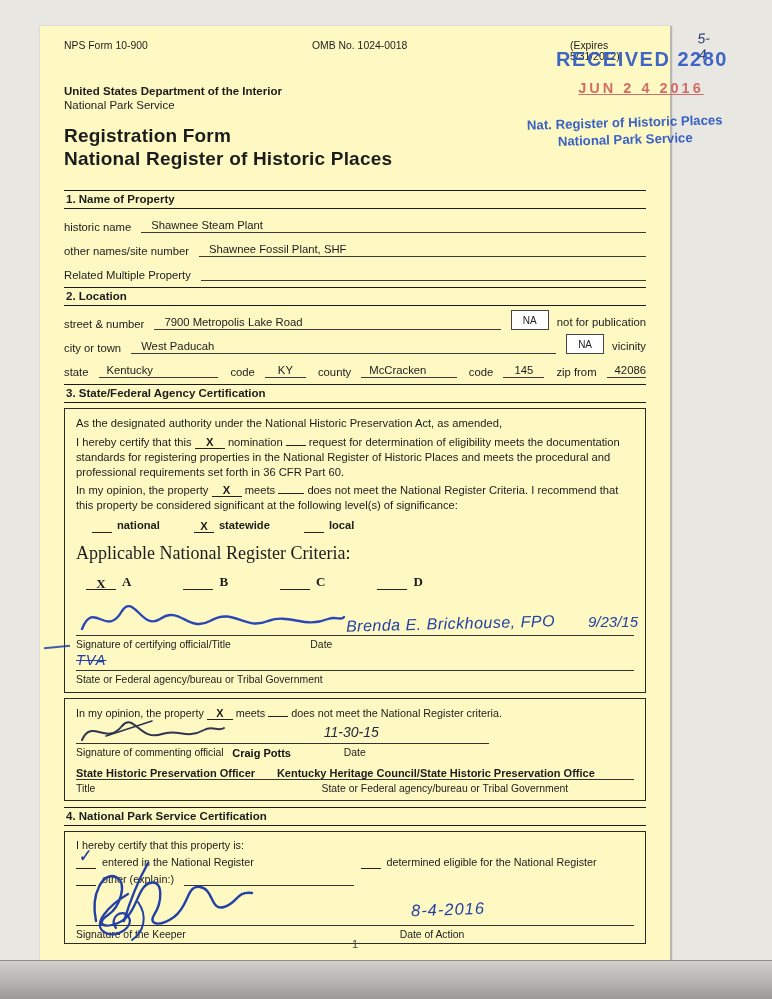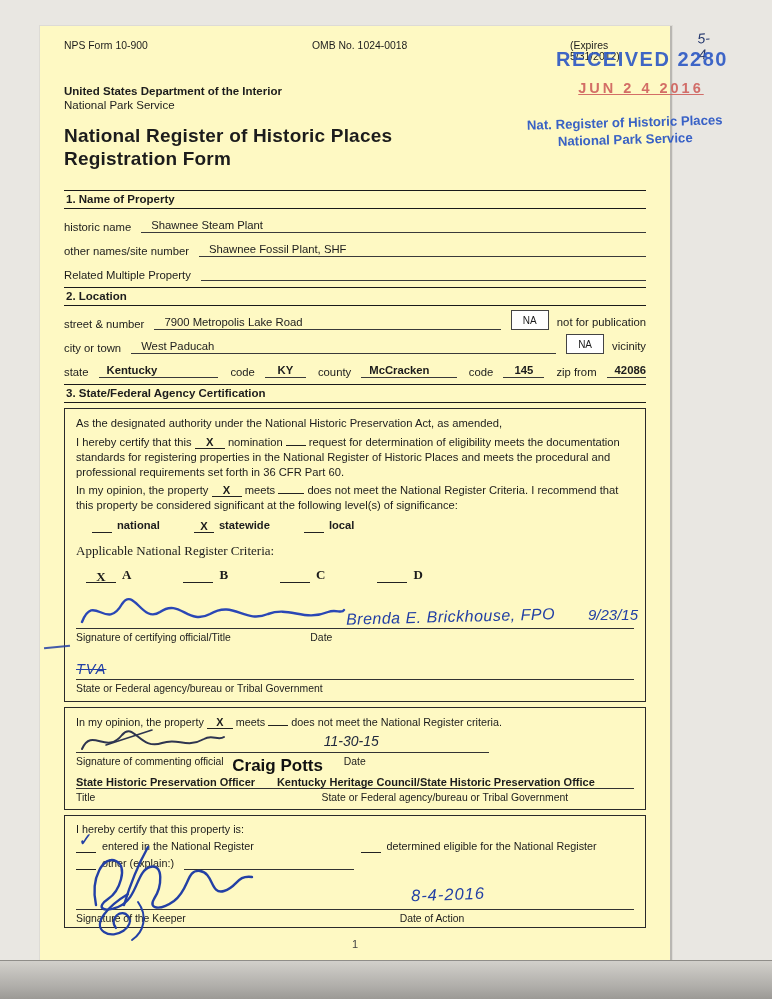--- a/index.html
+++ b/index.html
@@ -65,57 +65,57 @@
     border-top:1.5px solid #1a1a1a; border-bottom:1.5px solid #1a1a1a;
     padding:2px 2px 3px 2px;
   }
   .sec-head.mt { margin-top:20px; }
   .sec-head.mt2 { margin-top:6px; }
 
   
   .frow { display:flex; align-items:flex-end; font-size:11.3px; margin-top:6px; height:18px; }
   .frow .lab { white-space:nowrap; margin-right:10px; }
   .frow .fill { flex:1; border-bottom:1px solid #3a3a3a; padding:0 0 1px 10px; white-space:nowrap; }
-  .frow .uline { display:inline-block; border-bottom:1px solid #3a3a3a; padding:0 0 1px 8px; white-space:nowrap;font-weight:bold; }
+  .frow .uline { display:inline-block; border-bottom:1px solid #3a3a3a; padding:0 0 1px 8px; white-space:nowrap; }
   .na-box {
     width:38px; height:20px; border:1px solid #444; font-size:10px;
     display:flex; align-items:center; justify-content:center; margin:0 8px 0 10px;
     background:#fff;
   }
   .rt-lab { white-space:nowrap; font-size:11.3px; padding-bottom:2px; }
 
   
   .cert-box { margin-top:5px; border:1.3px solid #2a2a2a; padding:7px 11px; font-size:11.2px; line-height:1.32; }
   .cert-box p { margin-top:3px; }
   .cert-box p:first-child { margin-top:0; }
   .blank {
     display:inline-block; border-bottom:1px solid #222; text-align:center;
     font-weight:bold; height:12px; line-height:11px; vertical-align:baseline;
   }
   .w20 { min-width:20px; } .w26 { min-width:26px; } .w30 { min-width:30px; }
 
   .levels { margin-top:5px; margin-left:16px; display:flex; gap:34px; font-weight:bold; }
   .levels .item { display:flex; align-items:flex-end; gap:5px; }
-  .criteria-head { margin-top:9px; font-family:"Liberation Serif", serif; font-size:13px; }
+  .criteria-head { margin-top:9px; font-family:"Liberation Serif", serif; font-size:18px; }
   .criteria { margin-top:7px; margin-left:10px; display:flex; gap:52px;
     font-family:"Liberation Serif", serif; font-weight:bold; font-size:13px; }
   .criteria .item { display:flex; align-items:flex-end; gap:6px; }
 
   .sigrow { position:relative; margin-top:8px; height:38px; border-bottom:1.3px solid #333; }
   .sigrow svg { position:absolute; left:0; bottom:-4px; overflow:visible; }
   .hw-name { position:absolute; left:270px; bottom:1px; font-size:16px; white-space:nowrap; transform:rotate(-1.5deg); letter-spacing:.5px; }
   .hw-date1 { position:absolute; right:-4px; bottom:3px; font-size:15px; white-space:nowrap; }
   .labrow { position:relative; font-size:10.4px; height:12px; margin-top:2px; }
   .labrow .at42 { position:absolute; left:42%; }
-  .labrow .at28 { position:absolute; left:28%; font-size:17px; font-weight:bold; color:#111; font-style:normal; }
+  .labrow .at28 { position:absolute; left:28%; font-size:11px; font-weight:bold; color:#111; font-style:normal; }
   .labrow .at48 { position:absolute; left:48%; }
   .labrow .at44 { position:absolute; left:44%; }
   .labrow .at58 { position:absolute; left:58%; }
 
-  .tvarow { position:relative; margin-top:21px; height:16px; border-bottom:1.3px solid #333; }
+  .tvarow { position:relative; margin-top:5px; height:16px; border-bottom:1.3px solid #333; }
   .hw-tva { position:absolute; left:0; bottom:0; font-size:14.5px; text-decoration:line-through; letter-spacing:1px; }
 
   .inner-box { margin-top:5px; border:1.3px solid #2a2a2a; padding:6px 11px; font-size:10.8px; line-height:1.3; }
   .sigrow2 { position:relative; margin-top:2px; height:22px; width:74%; border-bottom:1px solid #333; }
   .sigrow2 svg { position:absolute; left:2px; bottom:-3px; overflow:visible; }
   .hw-date2 { position:absolute; left:60%; bottom:2px; font-size:14px; color:#222a3e; font-style:italic; white-space:nowrap; }
   .shporow { position:relative; margin-top:8px; height:14px; border-bottom:1px solid #333; font-weight:bold; font-size:11px; }
   .shporow .at36 { position:absolute; left:36%; white-space:nowrap; }
 
   
@@ -153,22 +153,22 @@
       <div>Nat. Register of Historic Places</div>
       <div>National Park Service</div>
     </div>
 
     <div class="dept">
       <div class="b">United States Department of the Interior</div>
       <div>National Park Service</div>
     </div>
 
     <div class="doc-title">
+      <div>Registration Form</div>
       <div>National Register of Historic Places</div>
-      <div>Registration Form</div>
     </div>
 
     <div class="sec-head mt">1.  Name of Property</div>
     <div class="frow">
       <span class="lab">historic name</span>
       <span class="fill">Shawnee Steam Plant</span>
     </div>
     <div class="frow">
       <span class="lab">other names/site number</span>
       <span class="fill">Shawnee Fossil Plant, SHF</span>
@@ -298,20 +298,21 @@
       <div class="shporow">
         <span>State Historic Preservation Officer</span>
         <span class="at36">Kentucky Heritage Council/State Historic Preservation Office</span>
       </div>
       <div class="labrow">
         <span>Title</span>
         <span class="at44">State or Federal agency/bureau or Tribal Government</span>
       </div>
     </div>
 
+    <div class="sec-head mt2">4.  National Park Service Certification</div>
     <div class="nps-box">
       <div>I hereby certify that this property is:</div>
       <div class="optrow">
         <span class="opt">
           <span class="blank">
               <span class="chk">✓</span>
             </span>
           <span>entered in the National Register</span>
         </span>
         <span class="opt right">

